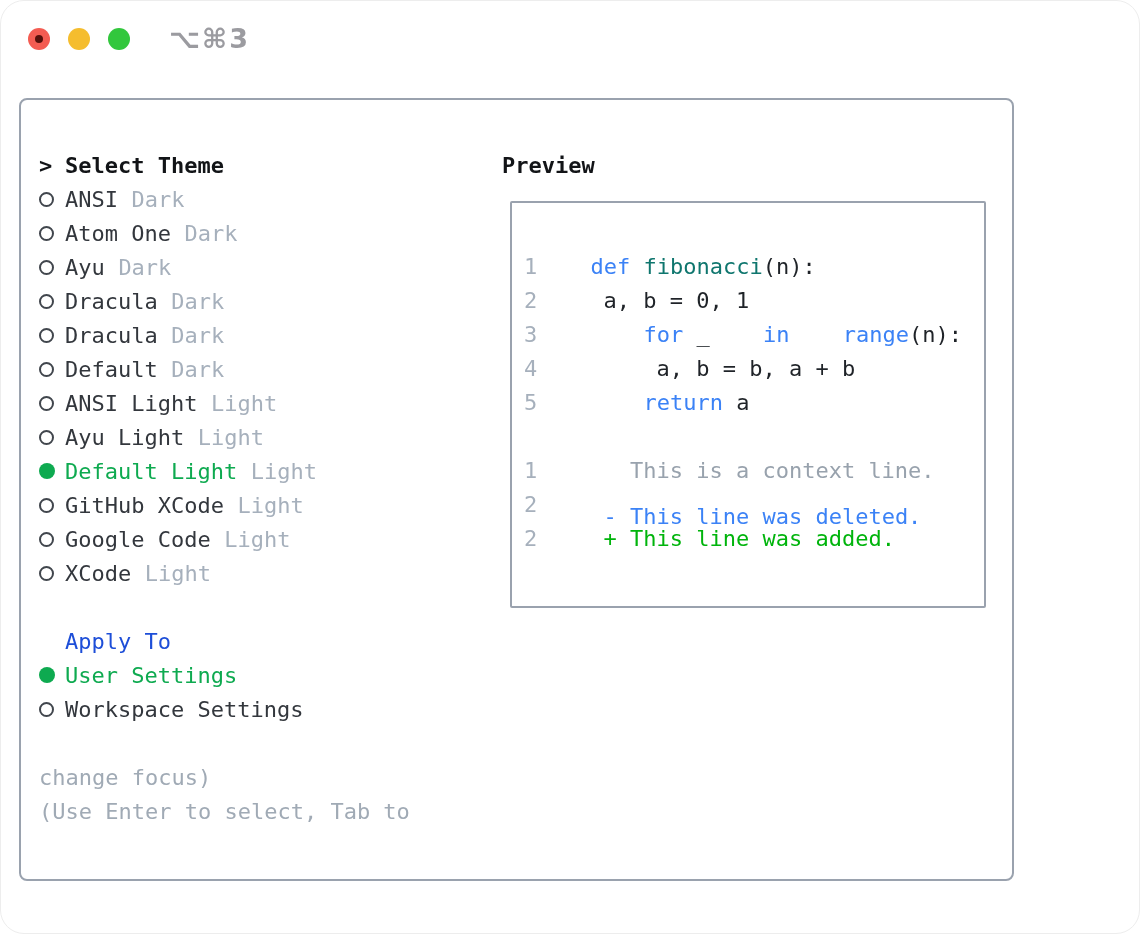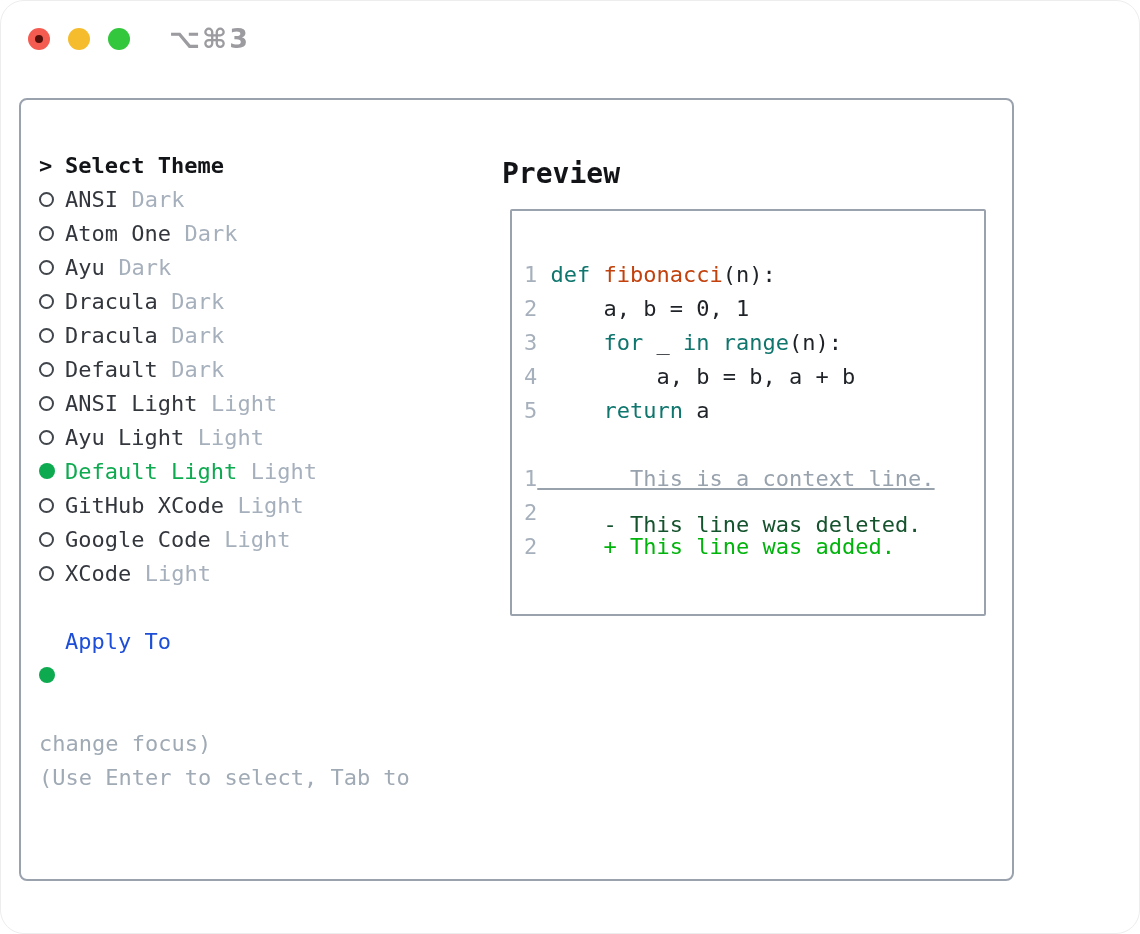--- a/index.html
+++ b/index.html
@@ -51,35 +51,35 @@
     border: 2px solid #41464d; background: transparent;
   }
   .selected .circle { border: none; background: #0eaa50; width: 16px; height: 16px; }
   .item-name { color: #33373d; }
   .selected .item-name { color: #0eaa50; }
   .item-variant { color: #a6b0bc; margin-left: 0.62em; }
   .hint-row { color: #a0aab5; }
 
   
   .right-col { position: absolute; left: 481px; top: 48px; }
-  .preview-header { height: 34px; display: flex; align-items: center; font-size: 28px; margin-top: 8px; }
+  .preview-header { height: 34px; display: flex; align-items: center; font-size: 22px; }
   .preview-box {
     margin-left: 8px; margin-top: 19px;
     width: 476px; height: 407px;
     border: 2px solid #9aa2ae; border-radius: 2px;
     padding: 46px 0 0 12px;
     background: #ffffff;
   }
   .code-line { height: 34px; display: flex; align-items: center; font-size: 22px; white-space: pre; }
   .tok-ln  { color: #a6b0bc; }
-  .tok-kw  { color: #0f766e; }
-  .tok-fn  { color: #c2410c; }
+  .tok-kw  { color: #3b82f6; margin-left: 40px; }
+  .tok-fn  { color: #0f766e; }
   .tok-pl  { color: #1f2328; }
-  .tok-ctx { color: #98a2ad; text-decoration: underline; }
-  .tok-del { color: #14532d; margin-top: 24px; }
+  .tok-ctx { color: #98a2ad; }
+  .tok-del { color: #3b82f6; margin-top: 24px; }
   .tok-add { color: #00b40c; }
 </style>
 </head>
 <body>
 
 <div class="window">
 
   <div class="titlebar">
     <div class="traffic-lights">
       <span class="light red">
@@ -163,20 +163,25 @@
 
       <div class="row"></div>
 
       <div class="row">
         <span class="bullet-col"></span>
         <span class="subheader-text">Apply To</span>
       </div>
 
       <div class="row selected">
         <span class="bullet-col"><span class="circle"></span></span>
+        <span class="item-name">User Settings</span>
+      </div>
+      <div class="row">
+        <span class="bullet-col"><span class="circle"></span></span>
+        <span class="item-name">Workspace Settings</span>
       </div>
 
       <div class="row"></div>
 
       <div class="row hint-row">change focus)</div>
       <div class="row hint-row">(Use Enter to select, Tab to</div>
 
     </div>
 
     <div class="right-col">

